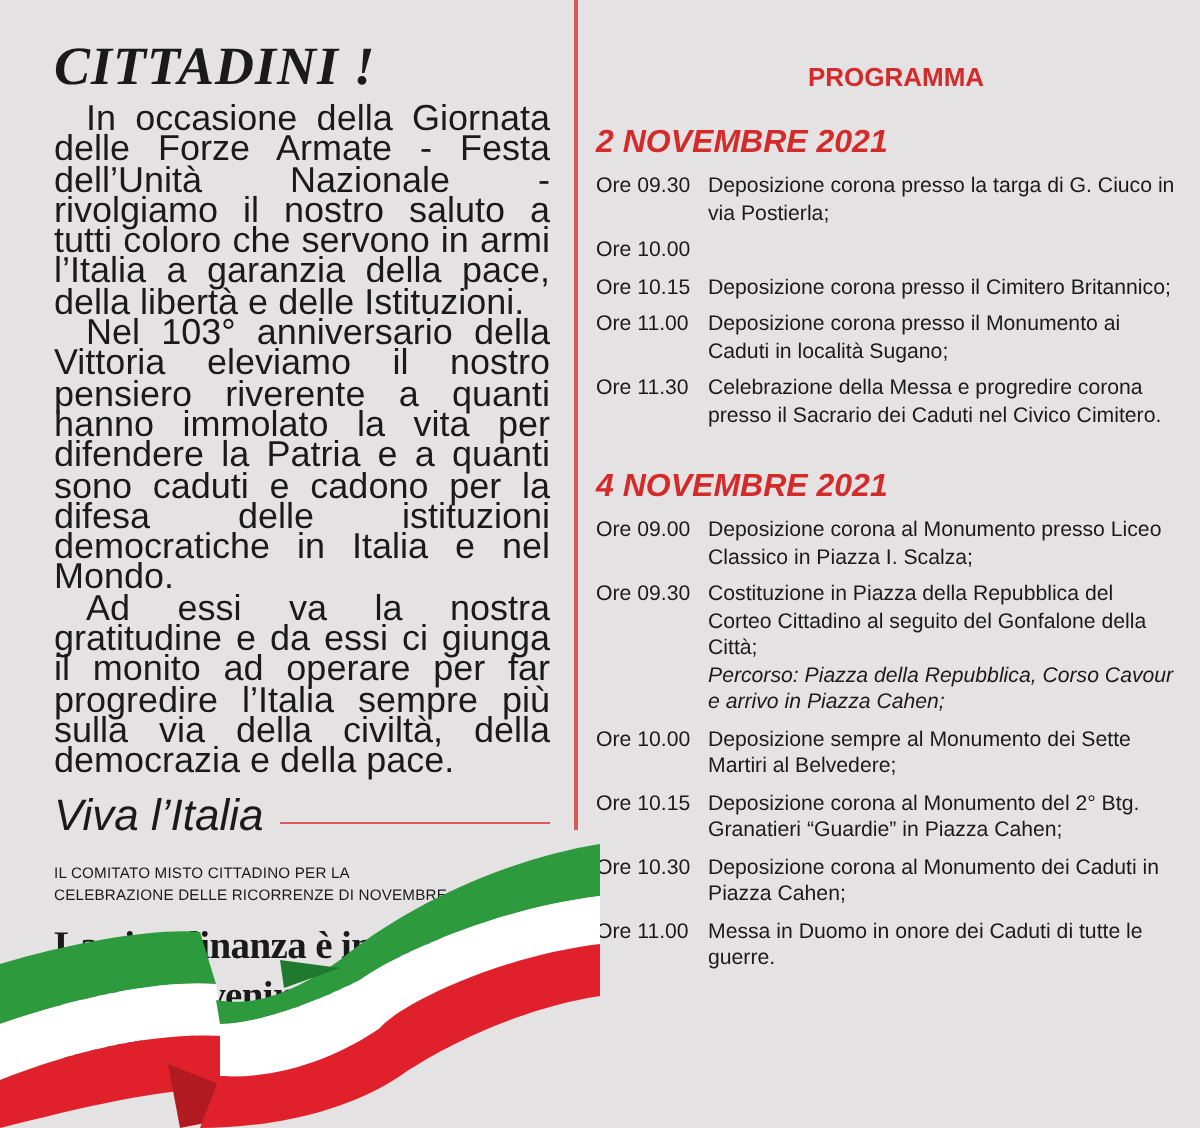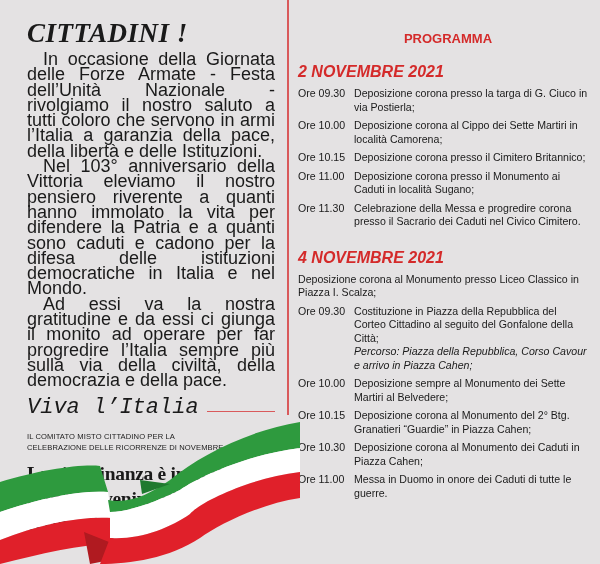--- a/index.html
+++ b/index.html
@@ -2,21 +2,21 @@
 <html><head>
 <meta charset="utf-8">
 <style>
   html, body { margin:0; padding:0; }
   body { width:600px; height:564px; background:#e4e2e3; position:relative; overflow:hidden; font-family:"Liberation Sans", sans-serif; color:#1a1a1a; }
   .left { position:absolute; left:27px; top:18px; width:248px; }
   .title { font-family:"Liberation Serif", serif; font-style:italic; font-weight:bold; font-size:27px; margin:0; line-height:30px; letter-spacing:0.5px; }
   .para { font-size:18px; line-height:15.3px; text-align:justify; margin:4px 0 0 0; }
   .para p { margin:0; text-indent:16px; }
   .viva-row { display:flex; align-items:center; margin-top:6px; }
-  .viva { font-family:Liberation Mono, monospace; font-style:italic; font-size:22px; line-height:26px; white-space:nowrap; }
+  .viva { font-family:Liberation Sans, sans-serif; font-style:italic; font-size:22px; line-height:26px; white-space:nowrap; }
   .viva-line { flex:1; height:1.5px; background:#d9595b; margin-left:8px; margin-top:8px; }
   .committee { font-size:7.6px; line-height:11px; margin-top:10px; letter-spacing:0.1px; }
   .invite { font-family:"Liberation Serif", serif; font-weight:bold; font-size:19.5px; line-height:25px; margin-top:8px; letter-spacing:-0.3px; }
   .divider { position:absolute; left:287px; top:0; width:1.5px; height:415px; background:#d9595b; }
   .right { position:absolute; left:298px; top:10px; width:290px;margin-top:17px; }
   .prog-title { text-align:center; color:#d42a2a; font-weight:bold; font-size:13px; margin:4px 0 0 0; padding-left:10px; }
   .date { color:#d42a2a; font-weight:bold; font-size:16px; margin-top:17px;font-style:italic; }
   .date.second { margin-top:20px; }
   .events { margin-top:6px; }
   .ev { display:flex; font-size:10.6px; line-height:13.5px; margin-bottom:5px; }
@@ -55,39 +55,39 @@
   <div class="prog-title">PROGRAMMA</div>
 
   <div class="date">2 NOVEMBRE 2021</div>
   <div class="events">
     <div class="ev">
         <span class="t">Ore 09.30</span>
         <span class="d">Deposizione corona presso la targa di G. Ciuco in via Postierla;</span>
       </div>
     <div class="ev">
         <span class="t">Ore 10.00</span>
-        <span class="d">Deposizione corona al Cippo dei Sette Martiri in località Camorena;</span>
       </div>
     <div class="ev">
         <span class="t">Ore 10.15</span>
         <span class="d">Deposizione corona presso il Cimitero Britannico;</span>
       </div>
     <div class="ev">
         <span class="t">Ore 11.00</span>
         <span class="d">Deposizione corona presso il Monumento ai Caduti in località Sugano;</span>
       </div>
     <div class="ev">
         <span class="t">Ore 11.30</span>
         <span class="d">Celebrazione della Messa e progredire corona presso il Sacrario dei Caduti nel Civico Cimitero.</span>
       </div>
   </div>
 
   <div class="date second">4 NOVEMBRE 2021</div>
   <div class="events">
     <div class="ev">
+        <span class="t">Ore 09.00</span>
         <span class="d">Deposizione corona al Monumento presso Liceo Classico in Piazza I. Scalza;</span>
       </div>
     <div class="ev">
         <span class="t">Ore 09.30</span>
         <span class="d"><span>Costituzione in Piazza della Repubblica del Corteo Cittadino al seguito del Gonfalone della Città;</span><span class="note">Percorso: Piazza della Repubblica, Corso Cavour e arrivo in Piazza Cahen;</span></span>
       </div>
     <div class="ev">
         <span class="t">Ore 10.00</span>
         <span class="d">Deposizione sempre al Monumento dei Sette Martiri al Belvedere;</span>
       </div>

